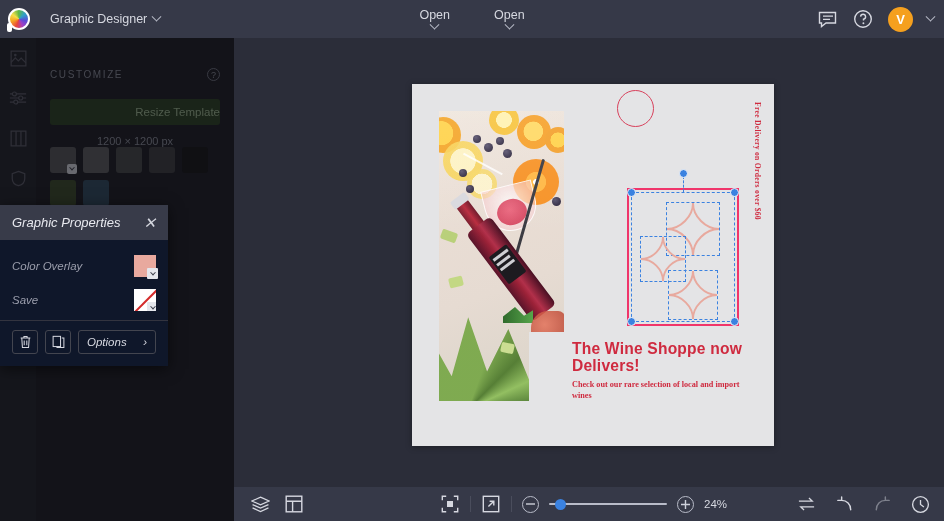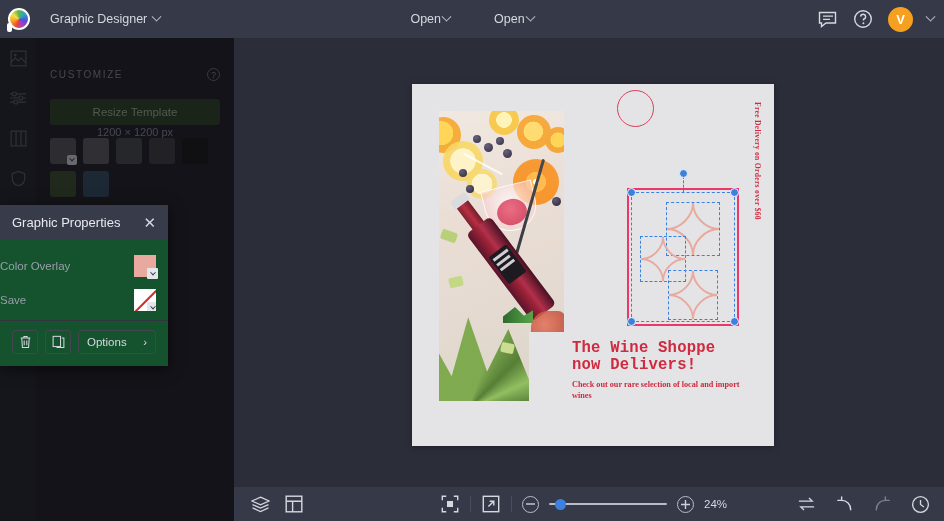--- a/index.html
+++ b/index.html
@@ -39,21 +39,21 @@
   }
   .topbar-center {
     position: absolute; left: 0; right: 0; top: 0; height: 38px;
     display: flex; align-items: center; justify-content: center; gap: 22px;
     pointer-events: none;
   }
   .menu-btn {
     pointer-events: auto;
     display: flex; align-items: center; gap: 2px;
     color: #d6d8e0; font-size: 12.5px;
-    padding: 5px 11px; border-radius: 3px;
+    padding: 5px 11px; border-radius: 3px; flex-direction: column;
   }
   .chev {
     display: inline-block; width: 7px; height: 7px;
     border-right: 1.4px solid #b9bcc9; border-bottom: 1.4px solid #b9bcc9;
     transform: rotate(45deg) translate(-2px,-2px);
   }
   .topbar-right {
     position: absolute; right: 10px; top: 0; height: 38px;
     display: flex; align-items: center; gap: 14px;
   }
@@ -85,23 +85,23 @@
   }
   .panel-head h2 {
     font-size: 10px; letter-spacing: 1.6px; color: #8b8e9c; font-weight: normal;
   }
   .help-dot {
     width: 13px; height: 13px; border-radius: 50%; border: 1px solid #6e7180;
     color: #8b8e9c; font-size: 9px; display: flex; align-items: center; justify-content: center;
   }
   .resize-btn {
     width: 100%; height: 26px; background: #2c4124; border-radius: 3px;
-    color: #9fb995; font-size: 11.5px; display: flex; align-items: center; justify-content: center;
-  }
-  .dims { text-align: center; color: #8b8e9c; font-size: 11px; margin-top: 1px; }
+    color: #9fb995; font-size: 11.5px; display: flex; align-items: center; justify-content: flex-end;
+  }
+  .dims { text-align: center; color: #8b8e9c; font-size: 11px; margin-top: 10px; }
   .section-label { color: #7e8190; font-size: 11.5px; margin-top: 30px; margin-bottom: 10px; }
   .swatches { display: flex; gap: 7px; flex-wrap: wrap; }
   .sw { width: 26px; height: 26px; border-radius: 3px; position: relative; }
   .sw .badge {
     position: absolute; right: -1px; bottom: -1px; width: 10px; height: 10px;
     background: #d8dae2; border-radius: 2px;
     display: flex; align-items: center; justify-content: center;
   }
   .badge-chev {
     width: 4px; height: 4px; border-right: 1px solid #3a3c48; border-bottom: 1px solid #3a3c48;
@@ -110,30 +110,31 @@
 
   
   .veil {
     position: absolute; top: 38px; left: 0; width: 234px; height: 483px;
     background: rgba(12,12,17,.55); z-index: 22; pointer-events: none;
   }
 
   
   .gp {
     position: absolute; left: 0; top: 205px; width: 168px;
-    background: #14532d; z-index: 30;
+    background: #0f172a; z-index: 30;
     box-shadow: 0 3px 14px rgba(0,0,0,.55);
+    font-style: italic;
   }
   .gp-head {
     height: 35px; background: #383b49; display: flex; align-items: center;
     justify-content: space-between; padding: 0 12px;
   }
   .gp-title { color: #e8e9ef; font-size: 13px; }
   .gp-close { color: #d6d8e0; font-size: 15px; line-height: 1; }
-  .gp-body { padding: 9px 12px 0 0; }
+  .gp-body { padding: 9px 12px 0 12px; }
   .gp-row {
     display: flex; align-items: center; justify-content: space-between;
     height: 34px;
   }
   .gp-row-label { color: #9b9eac; font-size: 11.5px; }
   .gp-sw { width: 22px; height: 22px; position: relative; }
   .gp-sw .badge {
     position: absolute; right: -2px; bottom: -2px; width: 11px; height: 11px;
     background: #e4e6ec; border-radius: 1px;
     display: flex; align-items: center; justify-content: center;
@@ -184,21 +185,21 @@
         #9ec96a 95deg,#51802f 120deg,#86b855 145deg,#3c6824 170deg,#7aa84a 200deg);
     clip-path: polygon(0% 100%, 8% 30%, 26% 62%, 40% 12%, 56% 58%, 74% 22%, 92% 66%, 100% 40%, 100% 100%);
     opacity: .95;
   }
   .photo-frame-txtbox {
     position: absolute; left: 117px; top: 248px; width: 218px; height: 92px;
     background: #e4e4e6;
   }
   .headline {
     position: absolute; left: 160px; top: 256px; width: 178px;
-    color: #cf2a3f; font-family: Liberation Mono, monospace;
+    color: #cf2a3f; font-family: Liberation Sans, sans-serif;
     font-weight: bold; font-size: 15.6px; line-height: 1.12;
     letter-spacing: .2px;
   }
   .subline {
     position: absolute; left: 160px; top: 296px; width: 172px;
     color: #cf2a3f; font-family: "Liberation Serif", serif;
     font-weight: bold; font-size: 8.2px; line-height: 1.28;
   }
   .vert-text {
     position: absolute; right: 12px; top: 18px;

